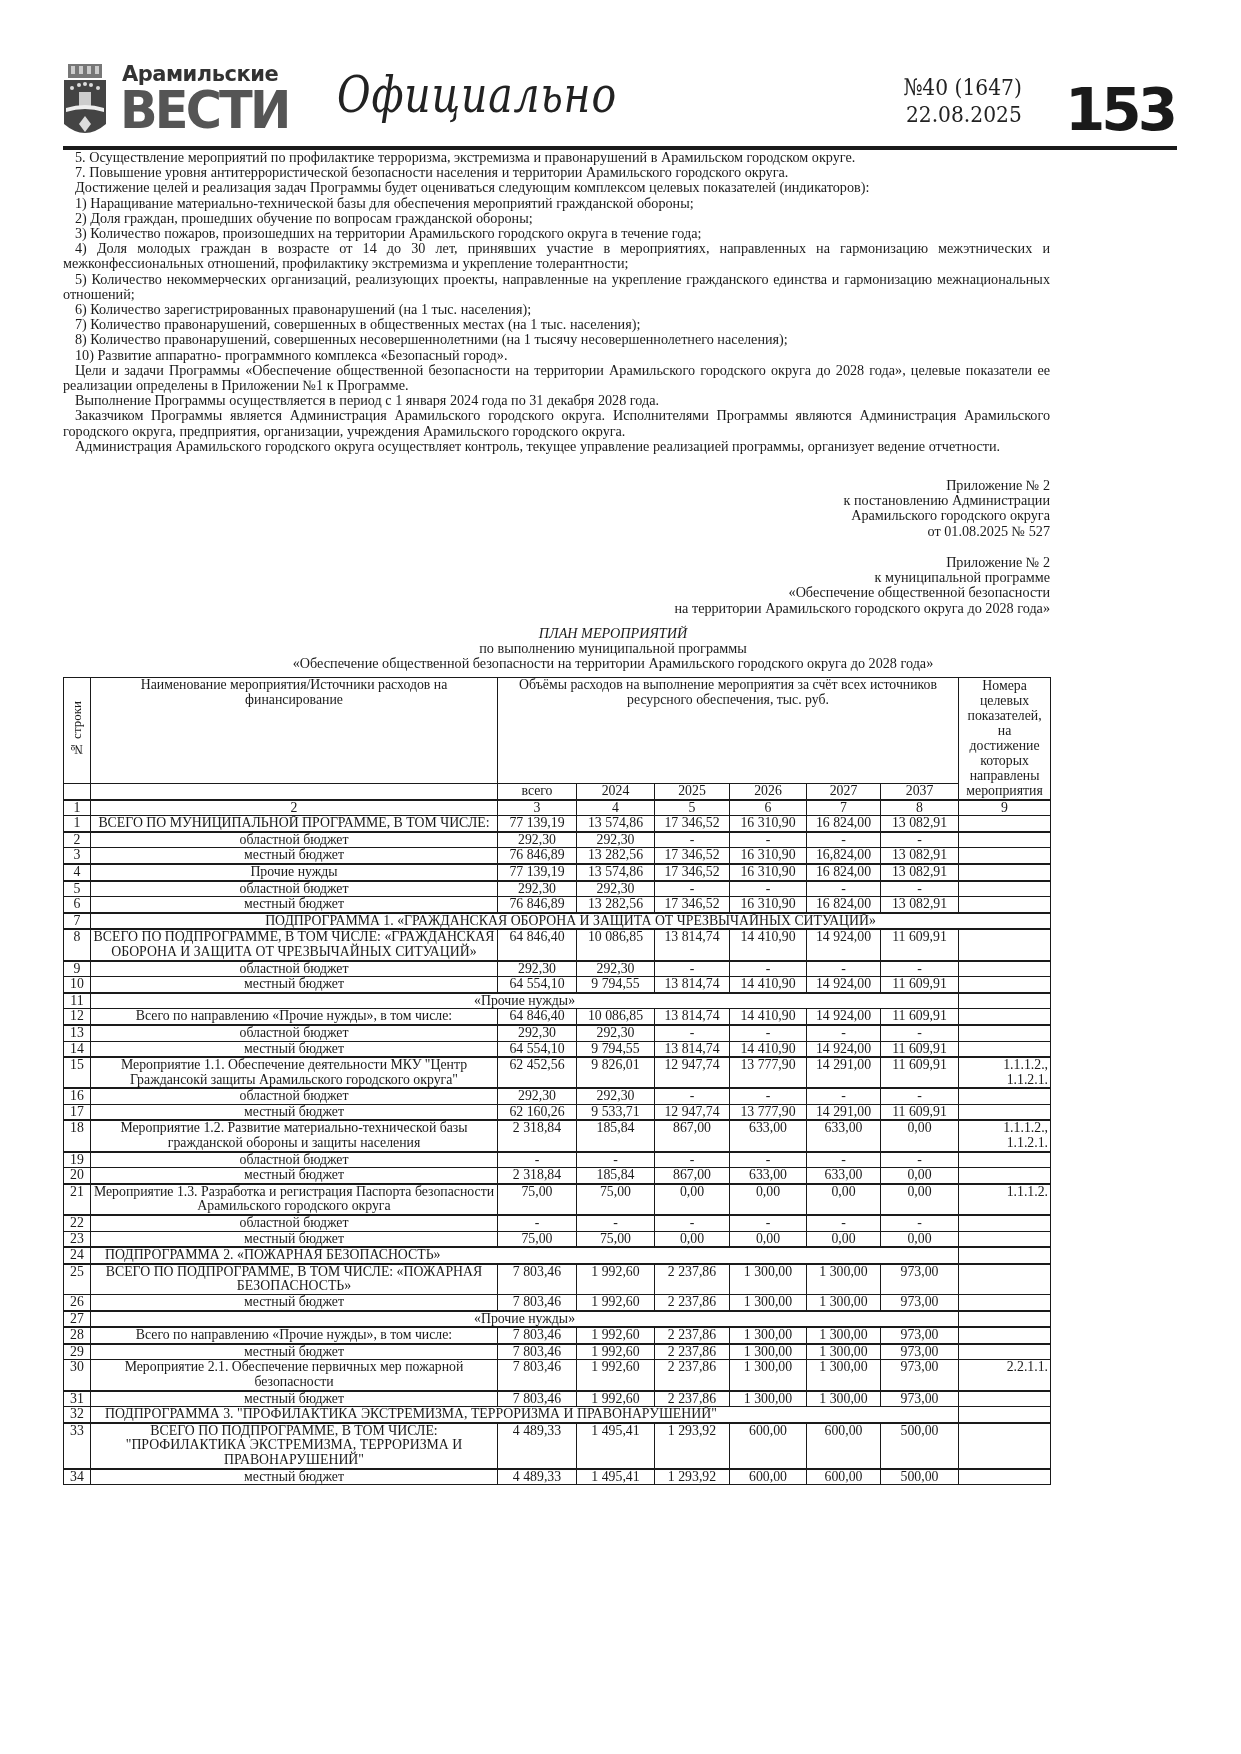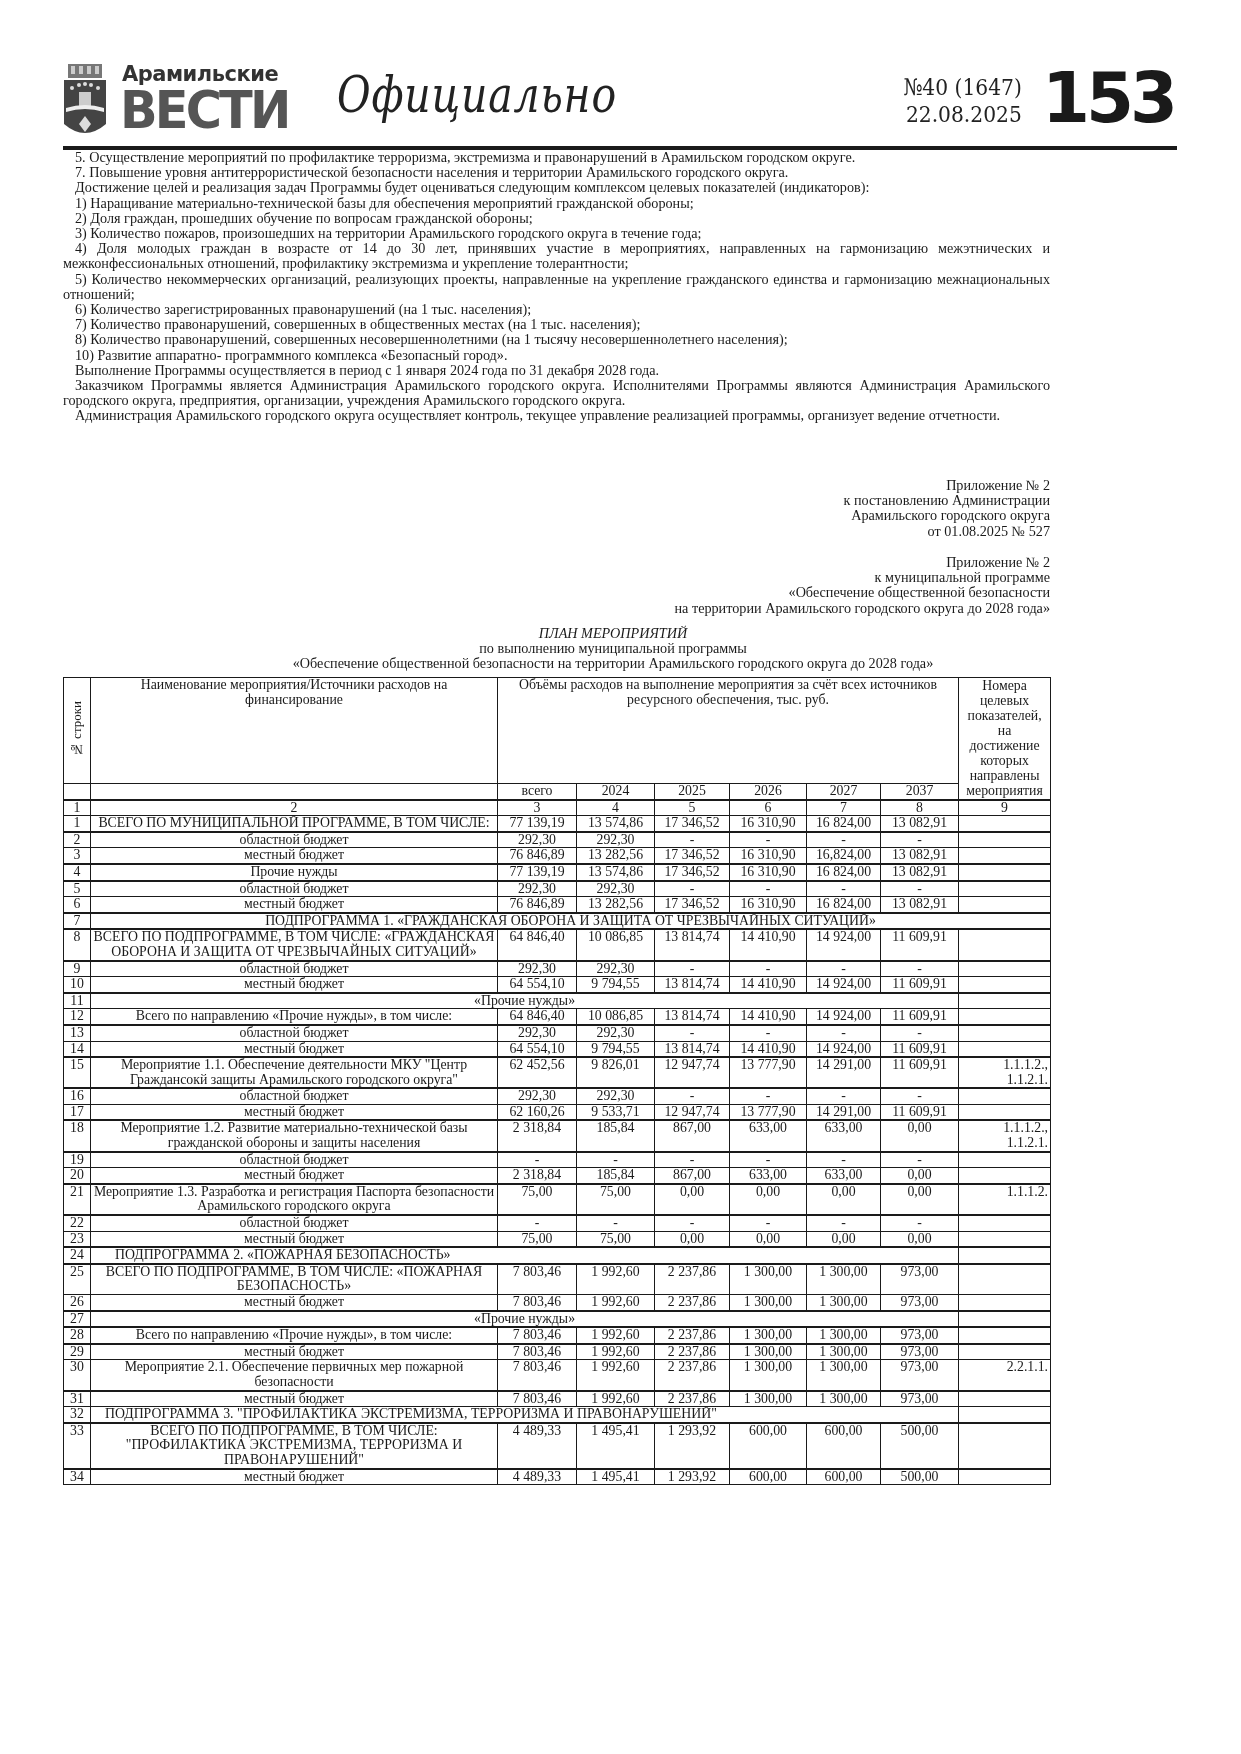--- a/index.html
+++ b/index.html
@@ -4,21 +4,21 @@
 <style>
   html,body{margin:0;padding:0;background:#fff;}
   body{width:1241px;height:1754px;position:relative;overflow:hidden;color:#1a1a1a;font-family:"Liberation Serif","DejaVu Serif",serif;}
   .header{position:absolute;left:62px;top:58px;width:1120px;height:90px;}
   .logo{position:absolute;left:0;top:2px;width:205px;height:80px;}
   .crest{position:absolute;left:0;top:2px;width:46px;height:80px;}
   .logo-top{position:absolute;left:60px;top:2px;font-family:"DejaVu Sans",sans-serif;font-size:21px;font-weight:bold;color:#333;letter-spacing:-0.5px;}
   .logo-big{position:absolute;left:58px;top:22px;font-family:"DejaVu Sans",sans-serif;font-size:52px;font-weight:bold;color:#555;letter-spacing:-3px;transform:scaleX(0.95);transform-origin:left;line-height:56px;}
   .section-title{position:absolute;left:275px;top:8px;font-family:"DejaVu Serif",serif;font-style:italic;font-size:50px;color:#222;transform:scaleX(0.82);transform-origin:left;letter-spacing:1px;}
   .issue{position:absolute;right:160px;top:16px;text-align:right;font-family:"DejaVu Serif",serif;font-size:23px;line-height:27px;color:#222;transform:scaleX(0.88);transform-origin:right;}
-  .pagenum{position:absolute;right:8px;top:0px;font-family:"DejaVu Sans",sans-serif;font-weight:bold;font-size:69px;line-height:80px;color:#1a1a1a;letter-spacing:-4px;}
+  .pagenum{position:absolute;right:8px;top:12px;font-family:"DejaVu Sans",sans-serif;font-weight:bold;font-size:58px;line-height:80px;color:#1a1a1a;letter-spacing:-4px;}
   .rule{position:absolute;left:63px;top:146px;width:1114px;height:4px;background:#1a1a1a;}
   .body-text{position:absolute;left:63px;top:150px;width:987px;font-size:14.2px;line-height:15.2px;text-align:justify;}
   .body-text p{margin:0;text-indent:12px;}
   .appx{position:absolute;right:191px;text-align:right;font-size:14.2px;line-height:15.2px;}
   .plan-title{position:absolute;left:63px;width:1100px;text-align:center;font-size:14.2px;line-height:15.2px;}
   table.plan{position:absolute;left:63px;top:677px;width:987px;border-collapse:collapse;table-layout:fixed;font-size:13.8px;line-height:14.6px;}
   table.plan td{border:1px solid #1a1a1a;padding:0 2px;vertical-align:top;text-align:center;overflow:hidden;}
   table.plan td.num{text-align:center;}
   table.plan td.left{text-align:left;}
   table.plan tr.thick td{border-top:2px solid #1a1a1a;}
@@ -63,20 +63,21 @@
     <p>Достижение целей и реализация задач Программы будет оцениваться следующим комплексом целевых показателей (индикаторов):</p>
     <p>1) Наращивание материально-технической базы для обеспечения мероприятий гражданской обороны;</p>
     <p>2) Доля граждан, прошедших обучение по вопросам гражданской обороны;</p>
     <p>3) Количество пожаров, произошедших на территории Арамильского городского округа в течение года;</p>
     <p>4) Доля молодых граждан в возрасте от 14 до 30 лет, принявших участие в мероприятиях, направленных на гармонизацию межэтнических и межконфессиональных отношений, профилактику экстремизма и укрепление толерантности;</p>
     <p>5) Количество некоммерческих организаций, реализующих проекты, направленные на укрепление гражданского единства и гармонизацию межнациональных отношений;</p>
     <p>6) Количество зарегистрированных правонарушений (на 1 тыс. населения);</p>
     <p>7) Количество правонарушений, совершенных в общественных местах (на 1 тыс. населения);</p>
     <p>8) Количество правонарушений, совершенных несовершеннолетними (на 1 тысячу несовершеннолетнего населения);</p>
     <p>10) Развитие аппаратно- программного комплекса «Безопасный город».</p>
+    <p>Цели и задачи Программы «Обеспечение общественной безопасности на территории Арамильского городского округа до 2028 года», целевые показатели ее реализации определены в Приложении №1 к Программе.</p>
     <p>Выполнение Программы осуществляется в период с 1 января 2024 года по 31 декабря 2028 года.</p>
     <p>Заказчиком Программы является Администрация Арамильского городского округа. Исполнителями Программы являются Администрация Арамильского городского округа, предприятия, организации, учреждения Арамильского городского округа.</p>
     <p>Администрация Арамильского городского округа осуществляет контроль, текущее управление реализацией программы, организует ведение отчетности.</p>
   </div>
 
 <div class="appx" style="top:478px;" id="appx1">
     <div>Приложение № 2</div>
     <div>к постановлению Администрации</div>
     <div>Арамильского городского округа</div>
     <div>от 01.08.2025 № 527</div>
@@ -367,21 +368,21 @@
         <td>75,00</td>
         <td>75,00</td>
         <td>0,00</td>
         <td>0,00</td>
         <td>0,00</td>
         <td>0,00</td>
         <td></td>
       </tr>
       <tr class="thick">
         <td class="num">24</td>
-        <td colspan="7" class="left" style="padding-left: 24px;">ПОДПРОГРАММА  2. «ПОЖАРНАЯ БЕЗОПАСНОСТЬ»</td>
+        <td colspan="7" class="left" style="padding-left: 14px;">ПОДПРОГРАММА  2. «ПОЖАРНАЯ БЕЗОПАСНОСТЬ»</td>
         <td></td>
       </tr>
       <tr class="thick">
         <td class="num">25</td>
         <td>ВСЕГО ПО ПОДПРОГРАММЕ, В ТОМ ЧИСЛЕ: «ПОЖАРНАЯ БЕЗОПАСНОСТЬ»</td>
         <td>7 803,46</td>
         <td>1 992,60</td>
         <td>2 237,86</td>
         <td>1 300,00</td>
         <td>1 300,00</td>

